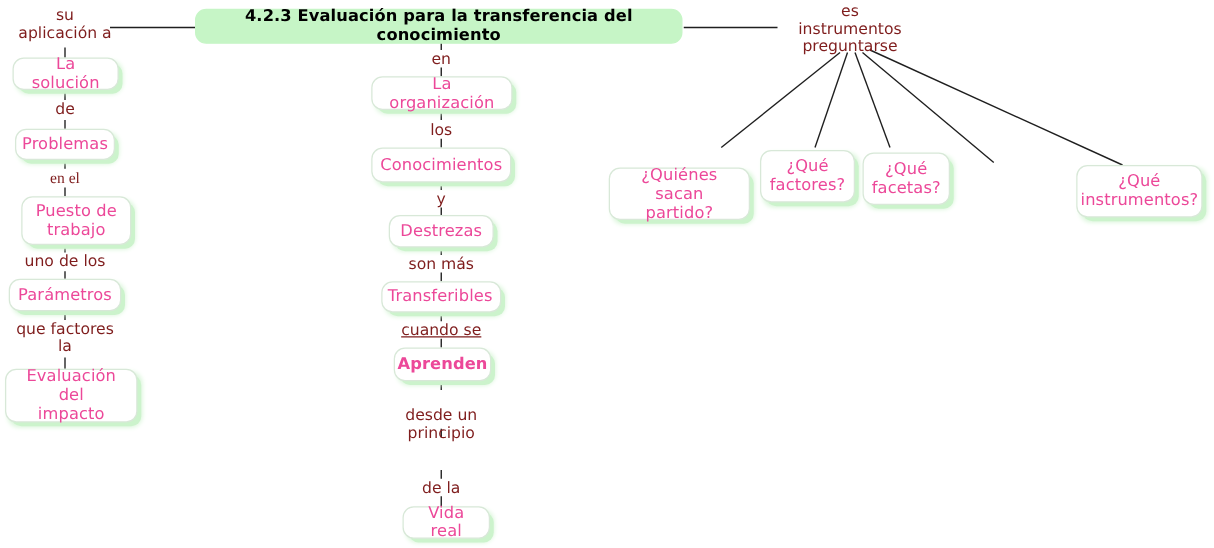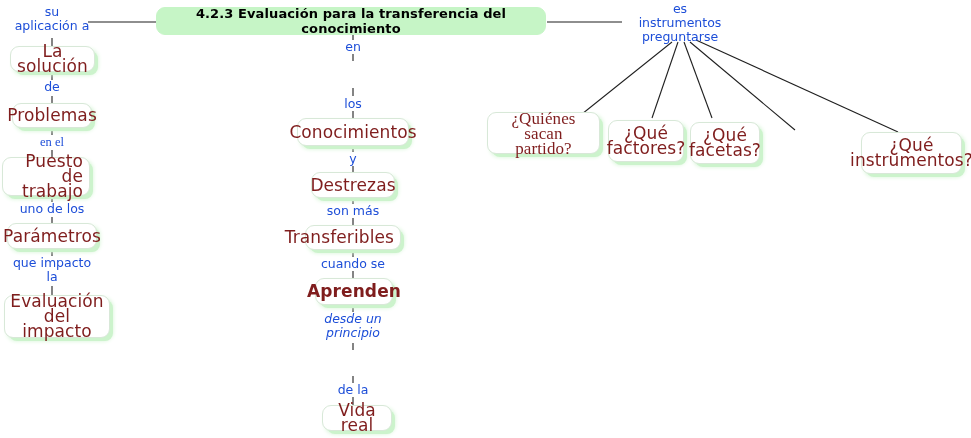--- a/index.html
+++ b/index.html
@@ -27,22 +27,22 @@
   .node {
     position: absolute;
     box-sizing: border-box;
     display: flex;
     align-items: center;
     justify-content: center;
     text-align: center;
     border: 1px solid #d8e8d8;
     border-radius: 9px;
     background: #ffffff;
-    color: #7f1d1d;
-    font-size: 17px;
+    color: #ec4899;
+    font-size: 13px;
     line-height: 15px;
     letter-spacing: 0.1px;
     box-shadow: 4px 4px 0 -1px #ccf3cc, 3px 3px 4px 0 #d4f4d4;
     z-index: 3;
   }
   .node .nlabel {
     display: block;
     padding: 0 6px;
     white-space: pre-line;
   }
@@ -52,21 +52,21 @@
     border: 1px solid #c6f5c6;
     font-weight: bold;
     font-size: 13px;
     border-radius: 9px;
     box-shadow: none;
     color: #000000;
   }
   
   .linklabel {
     position: absolute;
-    color: #1d4ed8;
+    color: #7f1d1d;
     font-size: 12.5px;
     line-height: 14px;
     text-align: center;
     white-space: pre-line;
     background: transparent;
     z-index: 4;
   }
 </style>
 </head>
 <body>
@@ -146,81 +146,84 @@
   </div>
 
   <div class="linklabel" style="left:2px; top:80px; width:100px;">de</div>
 
   <div class="node" style="left:12px; top:103px; width:80px; height:25px;">
     <span class="nlabel">Problemas</span>
   </div>
 
   <div class="linklabel" style="left:2px; top:135px; width:100px;font-family:Liberation Serif, serif;">en el</div>
 
-  <div class="node" style="left:2px; top:157px; width:88px; height:39px;text-align:right;">
+  <div class="node" style="left:17px; top:157px; width:88px; height:39px;">
     <span class="nlabel">Puesto de
 trabajo</span>
   </div>
 
   <div class="linklabel" style="left:2px; top:202px; width:100px;">uno de los</div>
 
   <div class="node" style="left:7px; top:223px; width:90px; height:26px;text-align:right;">
     <span class="nlabel">Parámetros</span>
   </div>
 
-  <div class="linklabel" style="left:2px; top:256px; width:100px;">que impacto
+  <div class="linklabel" style="left:2px; top:256px; width:100px;">que factores
 la</div>
 
   <div class="node" style="left:4px; top:295px; width:106px; height:43px;">
     <span class="nlabel">Evaluación del
 impacto</span>
   </div>
 
   <div class="linklabel" style="left:303px; top:40px; width:100px;">en</div>
 
+  <div class="node" style="left:297px; top:61px; width:113px; height:27px;">
+    <span class="nlabel">La organización</span>
+  </div>
 
   <div class="linklabel" style="left:303px; top:97px; width:100px;">los</div>
 
   <div class="node" style="left:297px; top:118px; width:112px; height:28px;">
     <span class="nlabel">Conocimientos</span>
   </div>
 
   <div class="linklabel" style="left:303px; top:152px; width:100px;">y</div>
 
   <div class="node" style="left:311px; top:172px; width:84px; height:26px;">
     <span class="nlabel">Destrezas</span>
   </div>
 
   <div class="linklabel" style="left:303px; top:204px; width:100px;">son más</div>
 
   <div class="node" style="left:305px; top:225px; width:96px; height:25px;justify-content:flex-end;">
     <span class="nlabel">Transferibles</span>
   </div>
 
-  <div class="linklabel" style="left:303px; top:257px; width:100px;">cuando se</div>
+  <div class="linklabel" style="left:303px; top:257px; width:100px;text-decoration:underline;">cuando se</div>
 
   <div class="node" style="left:315px; top:278px; width:78px; height:27px;font-weight:bold;">
     <span class="nlabel">Aprenden</span>
   </div>
 
-  <div class="linklabel" style="left:303px; top:312px; width:100px;font-style:italic;">desde un
+  <div class="linklabel" style="left:303px; top:325px; width:100px;">desde un
 principio</div>
 
 
   <div class="linklabel" style="left:303px; top:383px; width:100px;">de la</div>
 
   <div class="node" style="left:322px; top:405px; width:70px; height:26px;">
     <span class="nlabel">Vida real</span>
   </div>
 
   <div class="linklabel" style="left:622px; top:2px; width:116px;">es
 instrumentos
 preguntarse</div>
 
-  <div class="node" style="left:487px; top:112px; width:113px; height:42px;font-family:Liberation Serif, serif;">
+  <div class="node" style="left:487px; top:134px; width:113px; height:42px;">
     <span class="nlabel">¿Quiénes sacan
 partido?</span>
   </div>
 
   <div class="node" style="left:608px; top:120px; width:76px; height:42px;">
     <span class="nlabel">¿Qué
 factores?</span>
   </div>
 
   <div class="node" style="left:690px; top:122px; width:70px; height:42px;">

